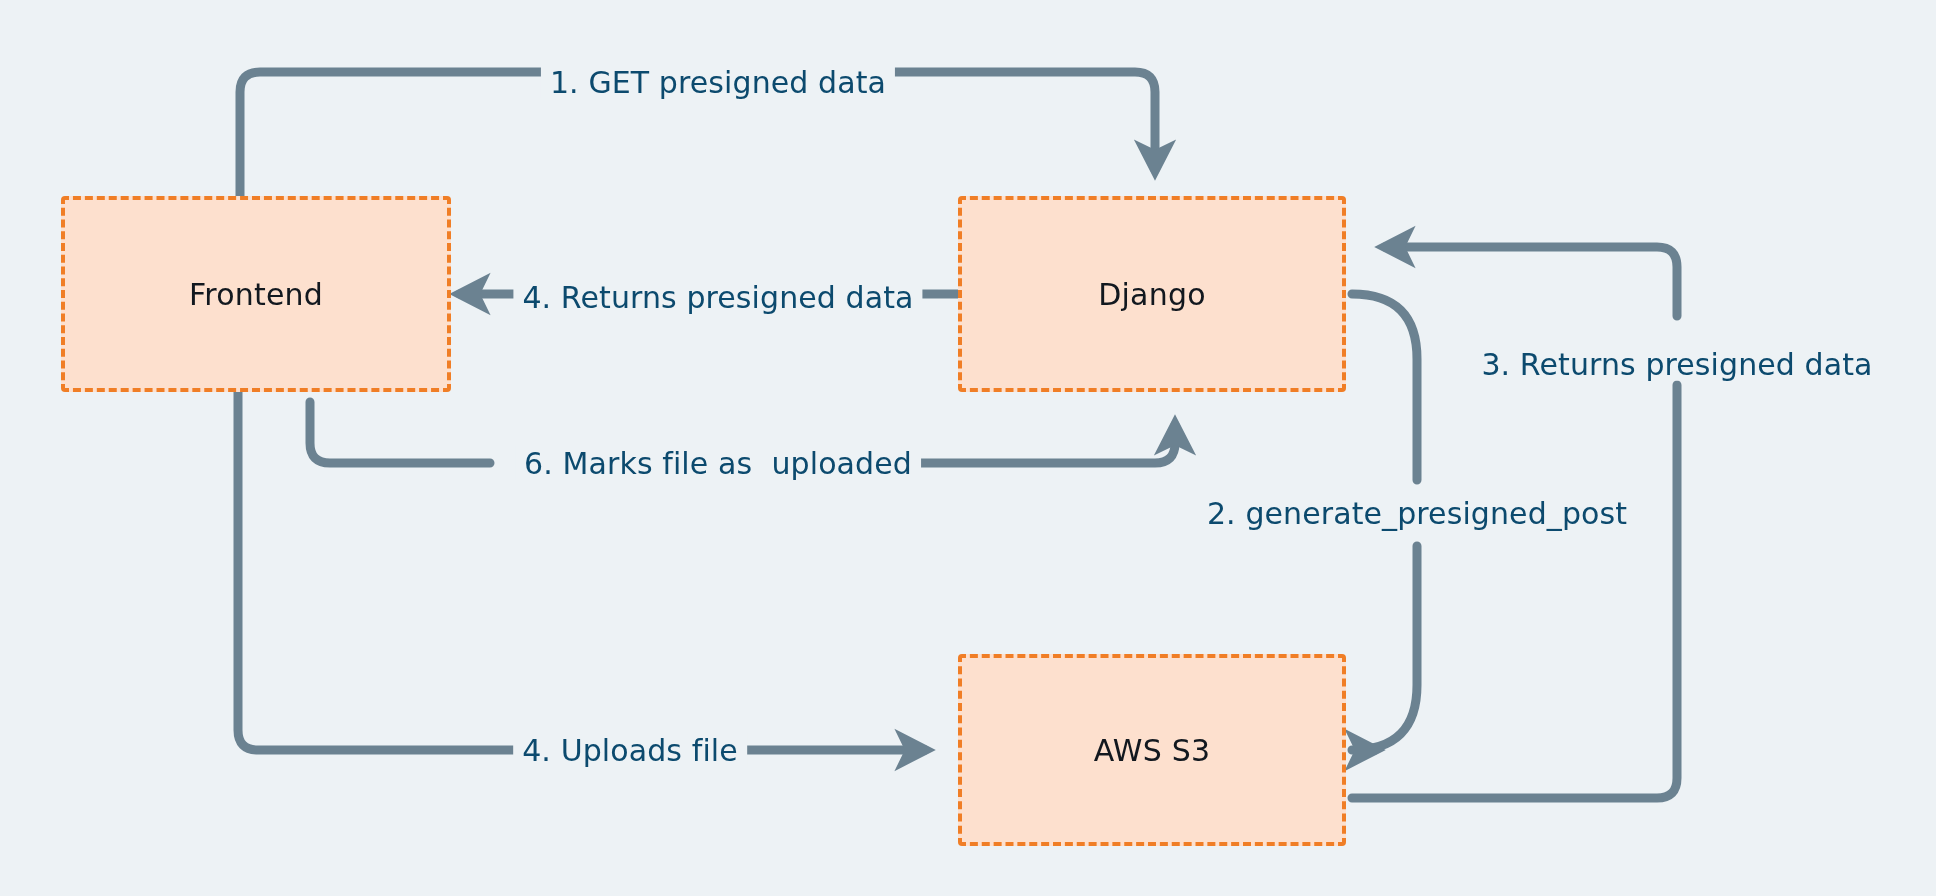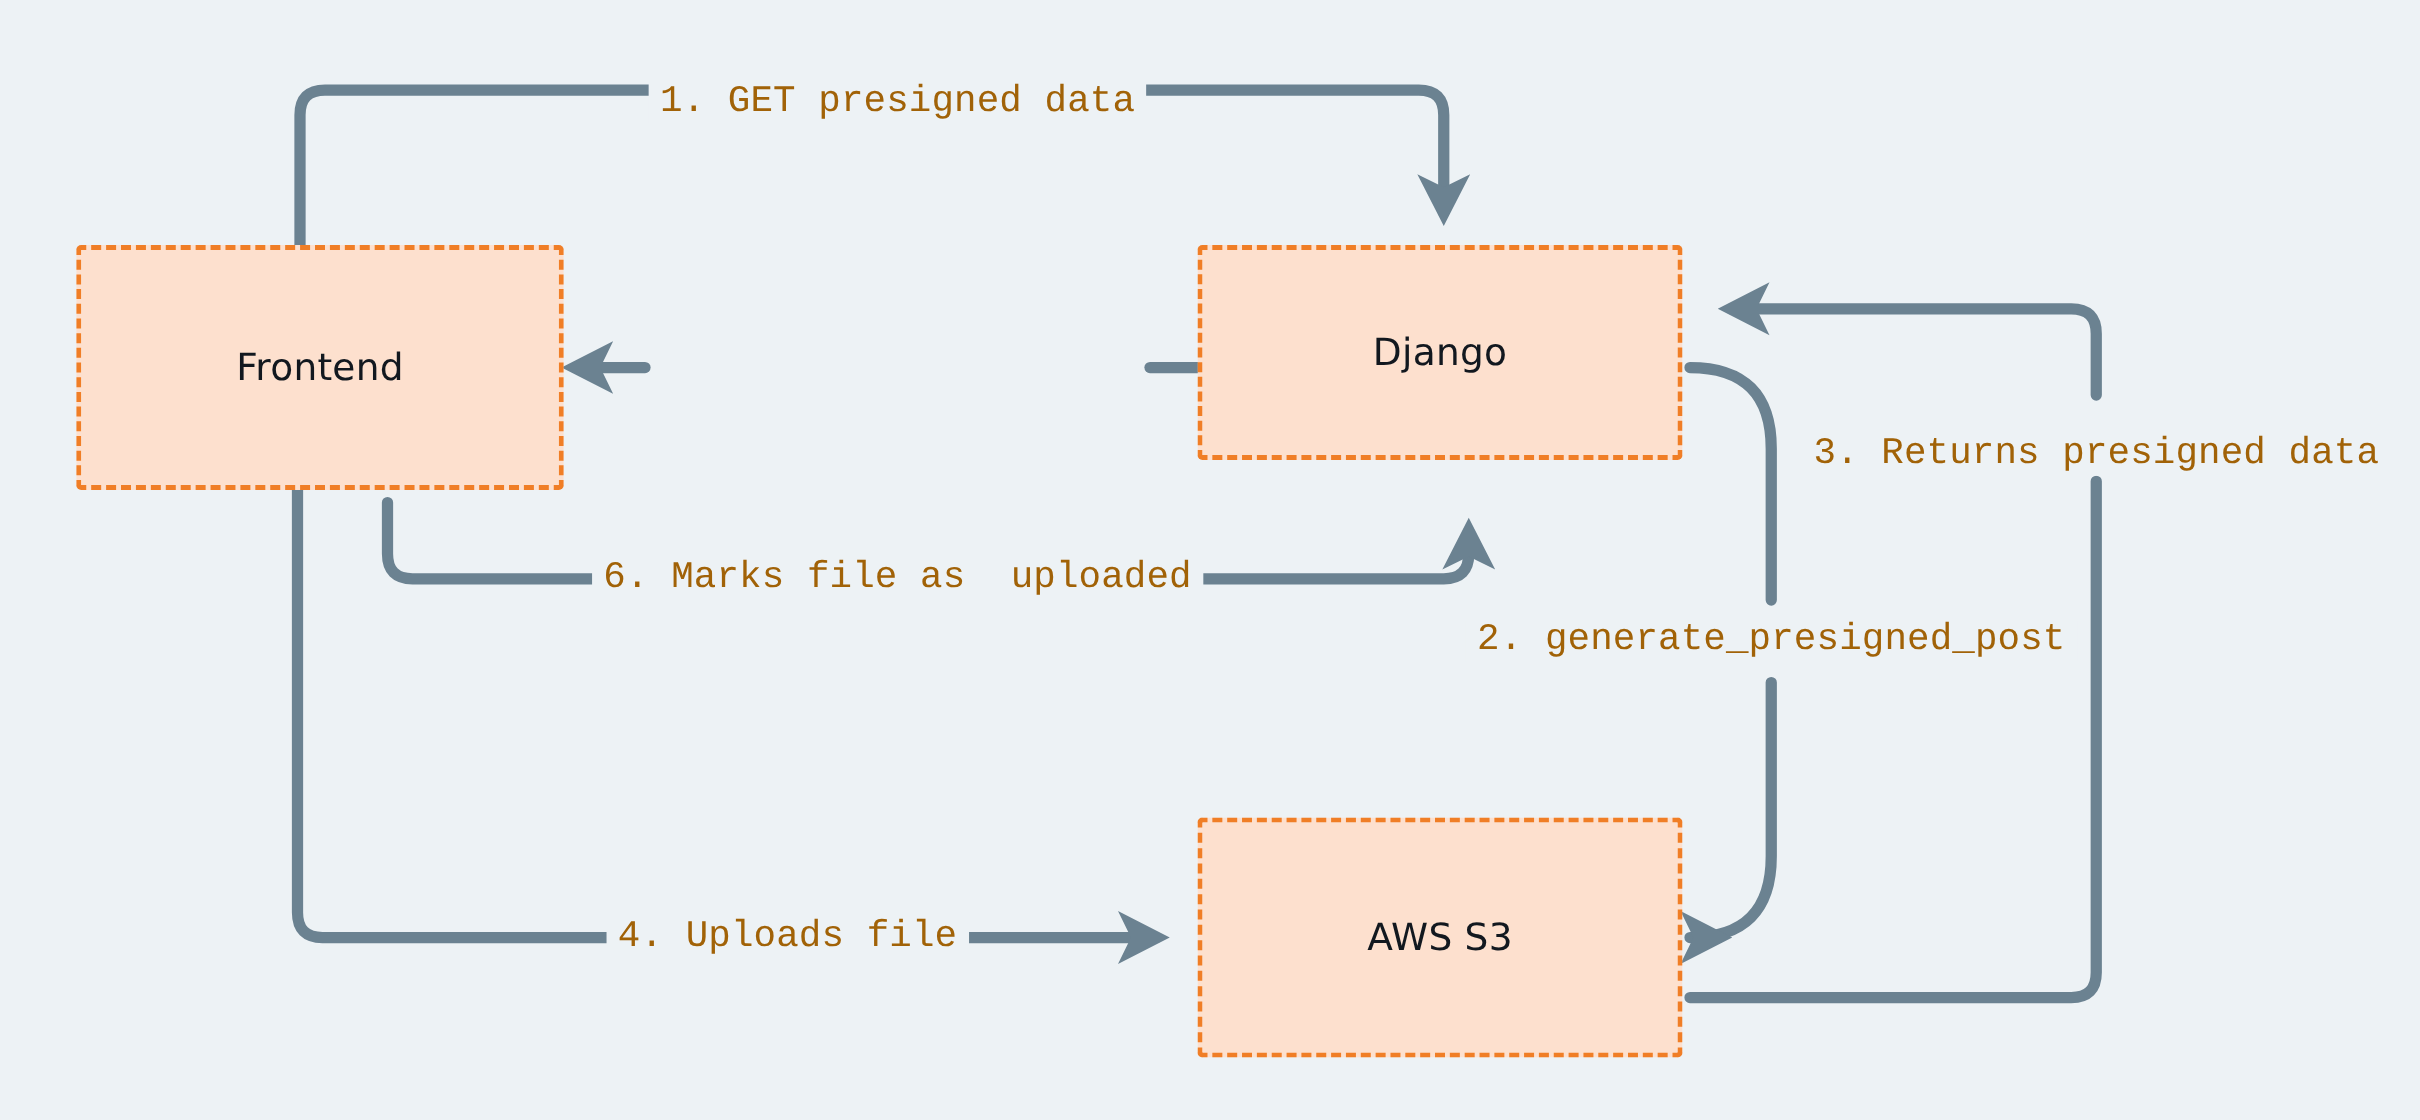--- a/index.html
+++ b/index.html
@@ -35,28 +35,27 @@
     align-items: center;
     justify-content: center;
     color: #12181f;
     font-size: 30px;
     font-weight: 400;
     letter-spacing: 0.2px;
   }
   .edge-label {
     position: absolute;
     background: #edf2f5;
-    color: #a16207;
+    color: #0c4a6e;
     font-size: 30px;
     letter-spacing: 0.1px;
     white-space: pre;
     padding: 0 9px;
     transform: translate(-50%, -50%);
     line-height: 1.1;
-    font-family: Liberation Mono, monospace;
   }
 </style>
 </head>
 <body>
 
 <div id="canvas">
 
   <svg id="wires" viewBox="0 0 1936 896" width="1936" height="896" xmlns="http://www.w3.org/2000/svg">
     <defs>
       <marker id="arrowhead" markerWidth="5.2" markerHeight="5.2" refX="3.4" refY="2.6" orient="auto" markerUnits="strokeWidth">
@@ -83,32 +82,33 @@
 
       <path d="M 310 402 L 310 443 Q 310 463 330 463 L 490 463"></path>
       <path marker-end="url(#arrowhead)" d="M 910 463 L 1155 463 Q 1175 463 1175 443 L 1175 425"></path>
     </g>
   </svg>
 
   <div class="node" style="left:45px; top:196px; width:390px; height:196px;margin-left:16px;">
     <span>Frontend</span>
   </div>
 
-  <div class="node" style="left:958px; top:196px; width:388px; height:172px;">
+  <div class="node" style="left:958px; top:196px; width:388px; height:196px;">
     <span>Django</span>
   </div>
 
   <div class="node" style="left:958px; top:654px; width:388px; height:192px;">
     <span>AWS S3</span>
   </div>
 
   <div class="edge-label" style="left:718px; top:82px;">1. GET presigned data</div>
 
   <div class="edge-label" style="left:1417px; top:513px;text-align:right;">2. generate_presigned_post</div>
 
   <div class="edge-label" style="left:1677px; top:364px;">3. Returns presigned data</div>
 
+  <div class="edge-label" style="left:718px; top:297px;">4. Returns presigned data</div>
 
   <div class="edge-label" style="left:630px; top:750px;">4. Uploads file</div>
 
   <div class="edge-label" style="left:718px; top:463px;text-align:center;">6. Marks file as  uploaded</div>
 
 </div>
 
 </body></html>

